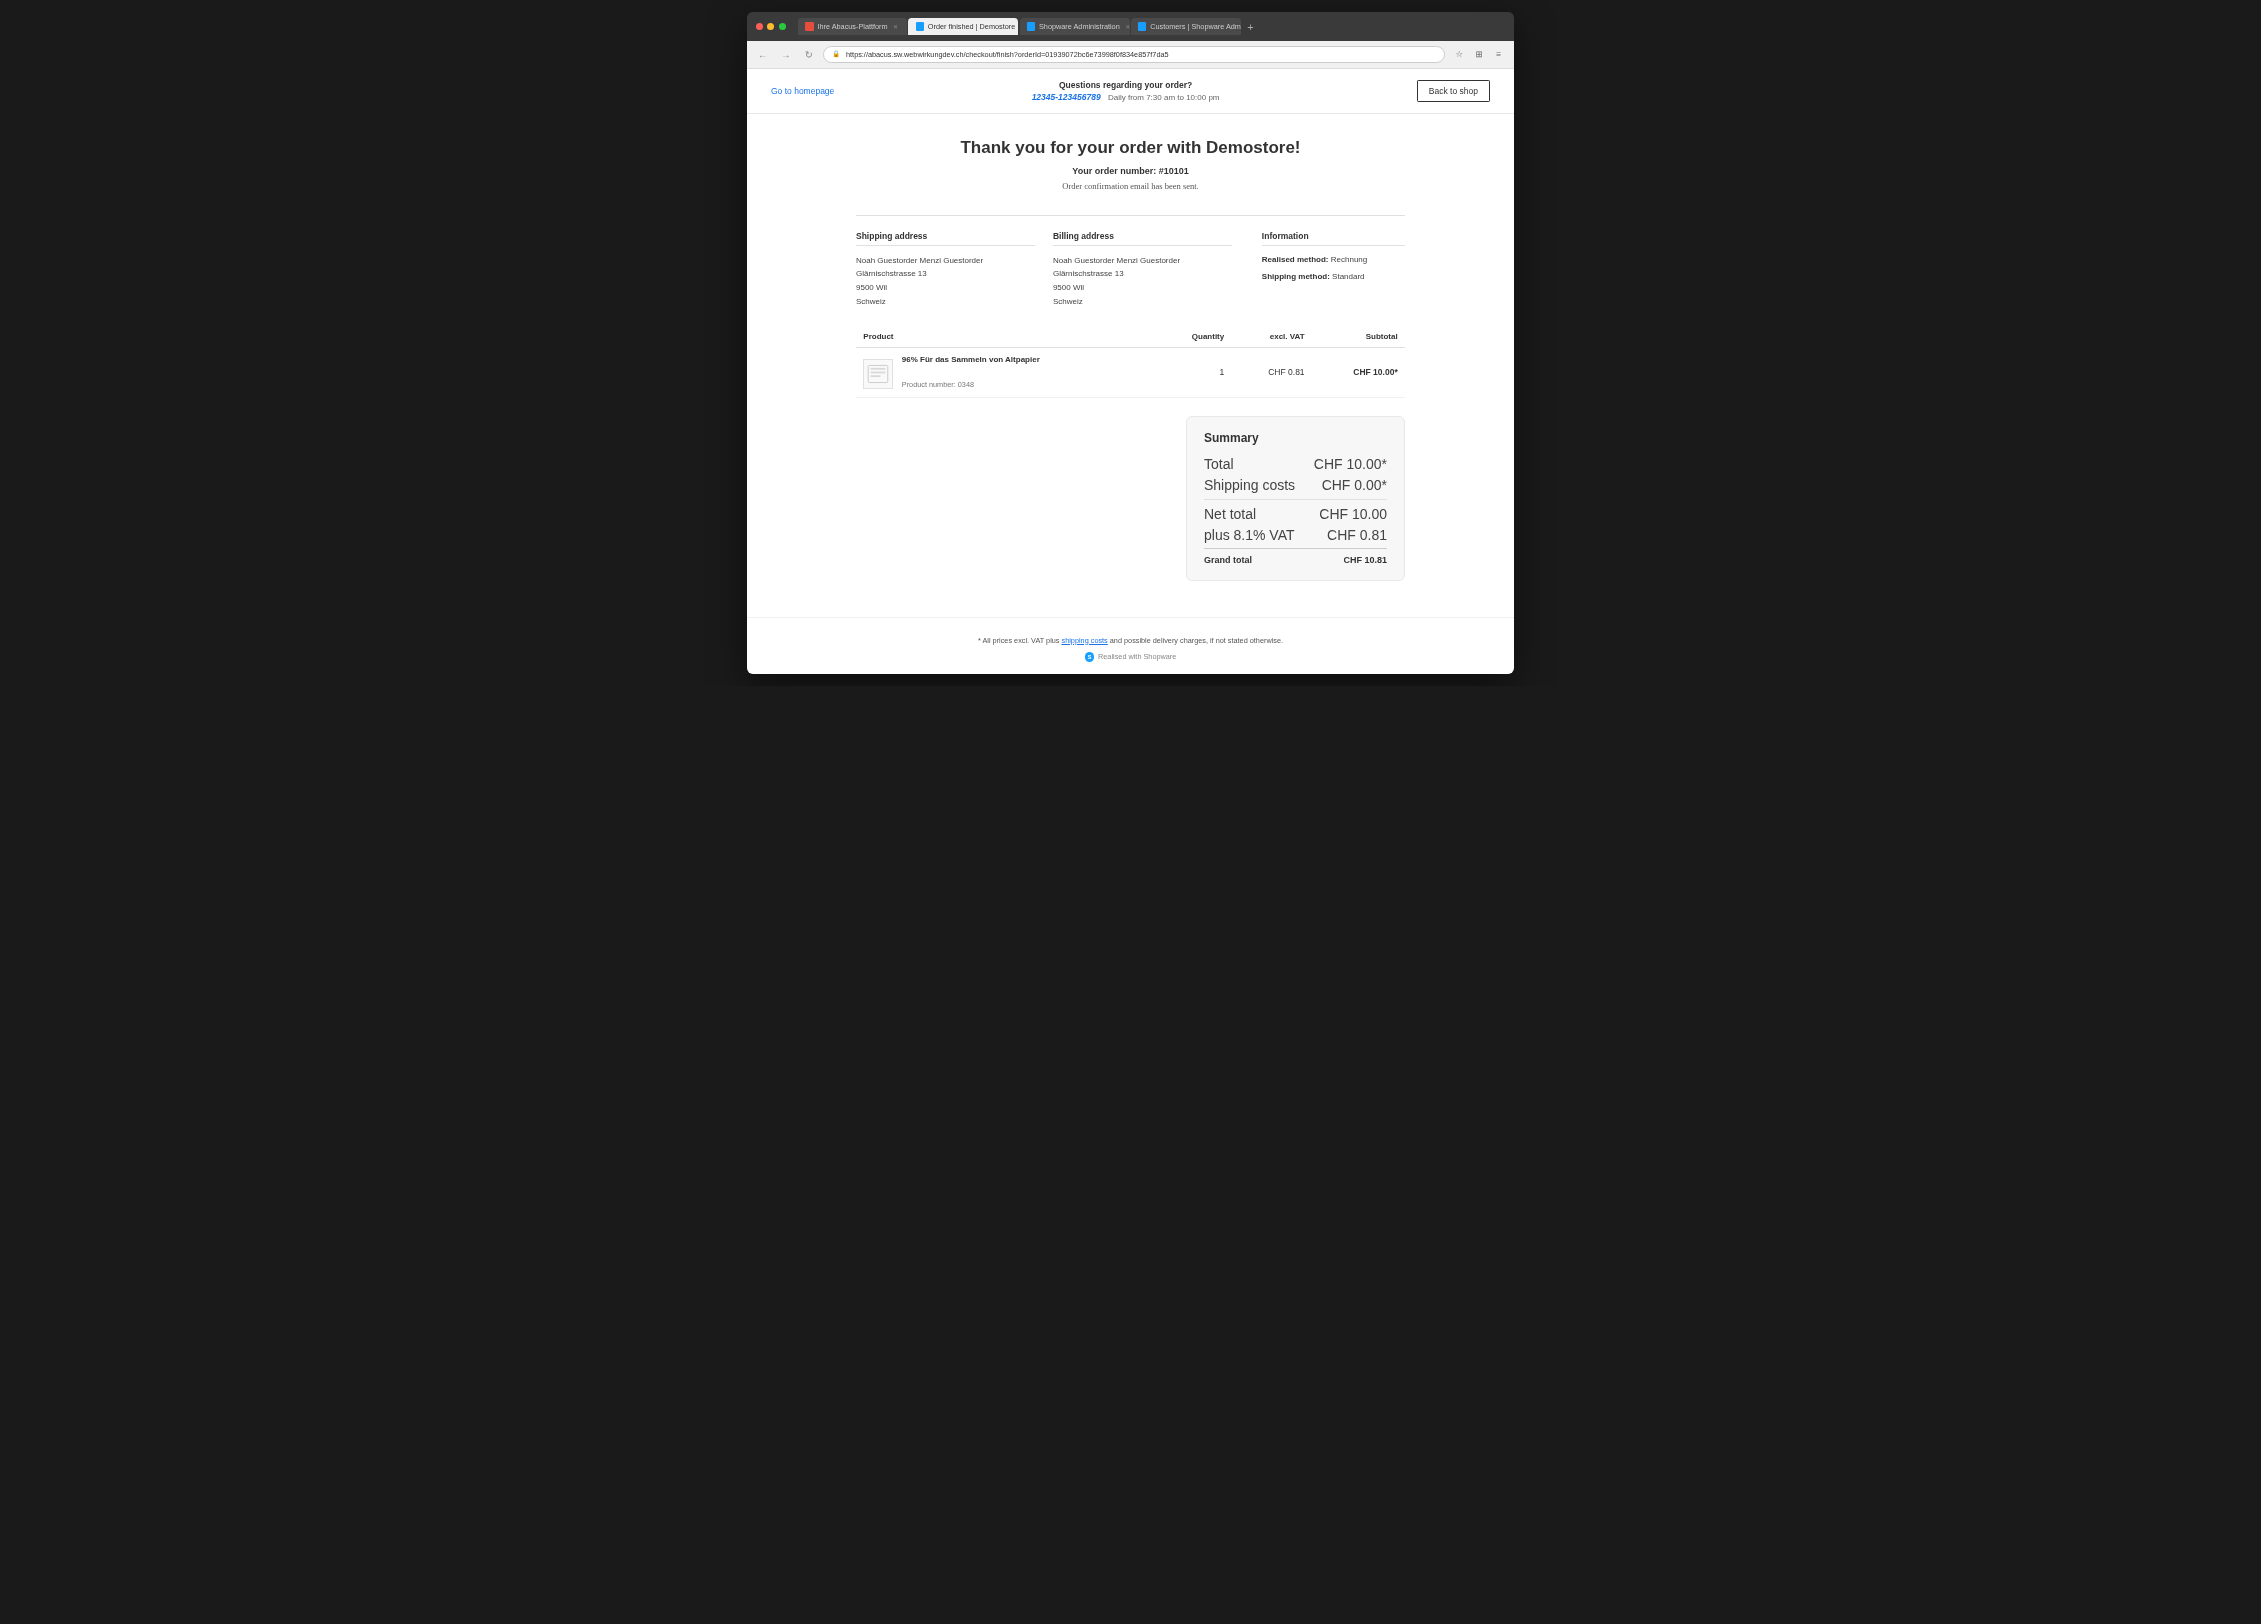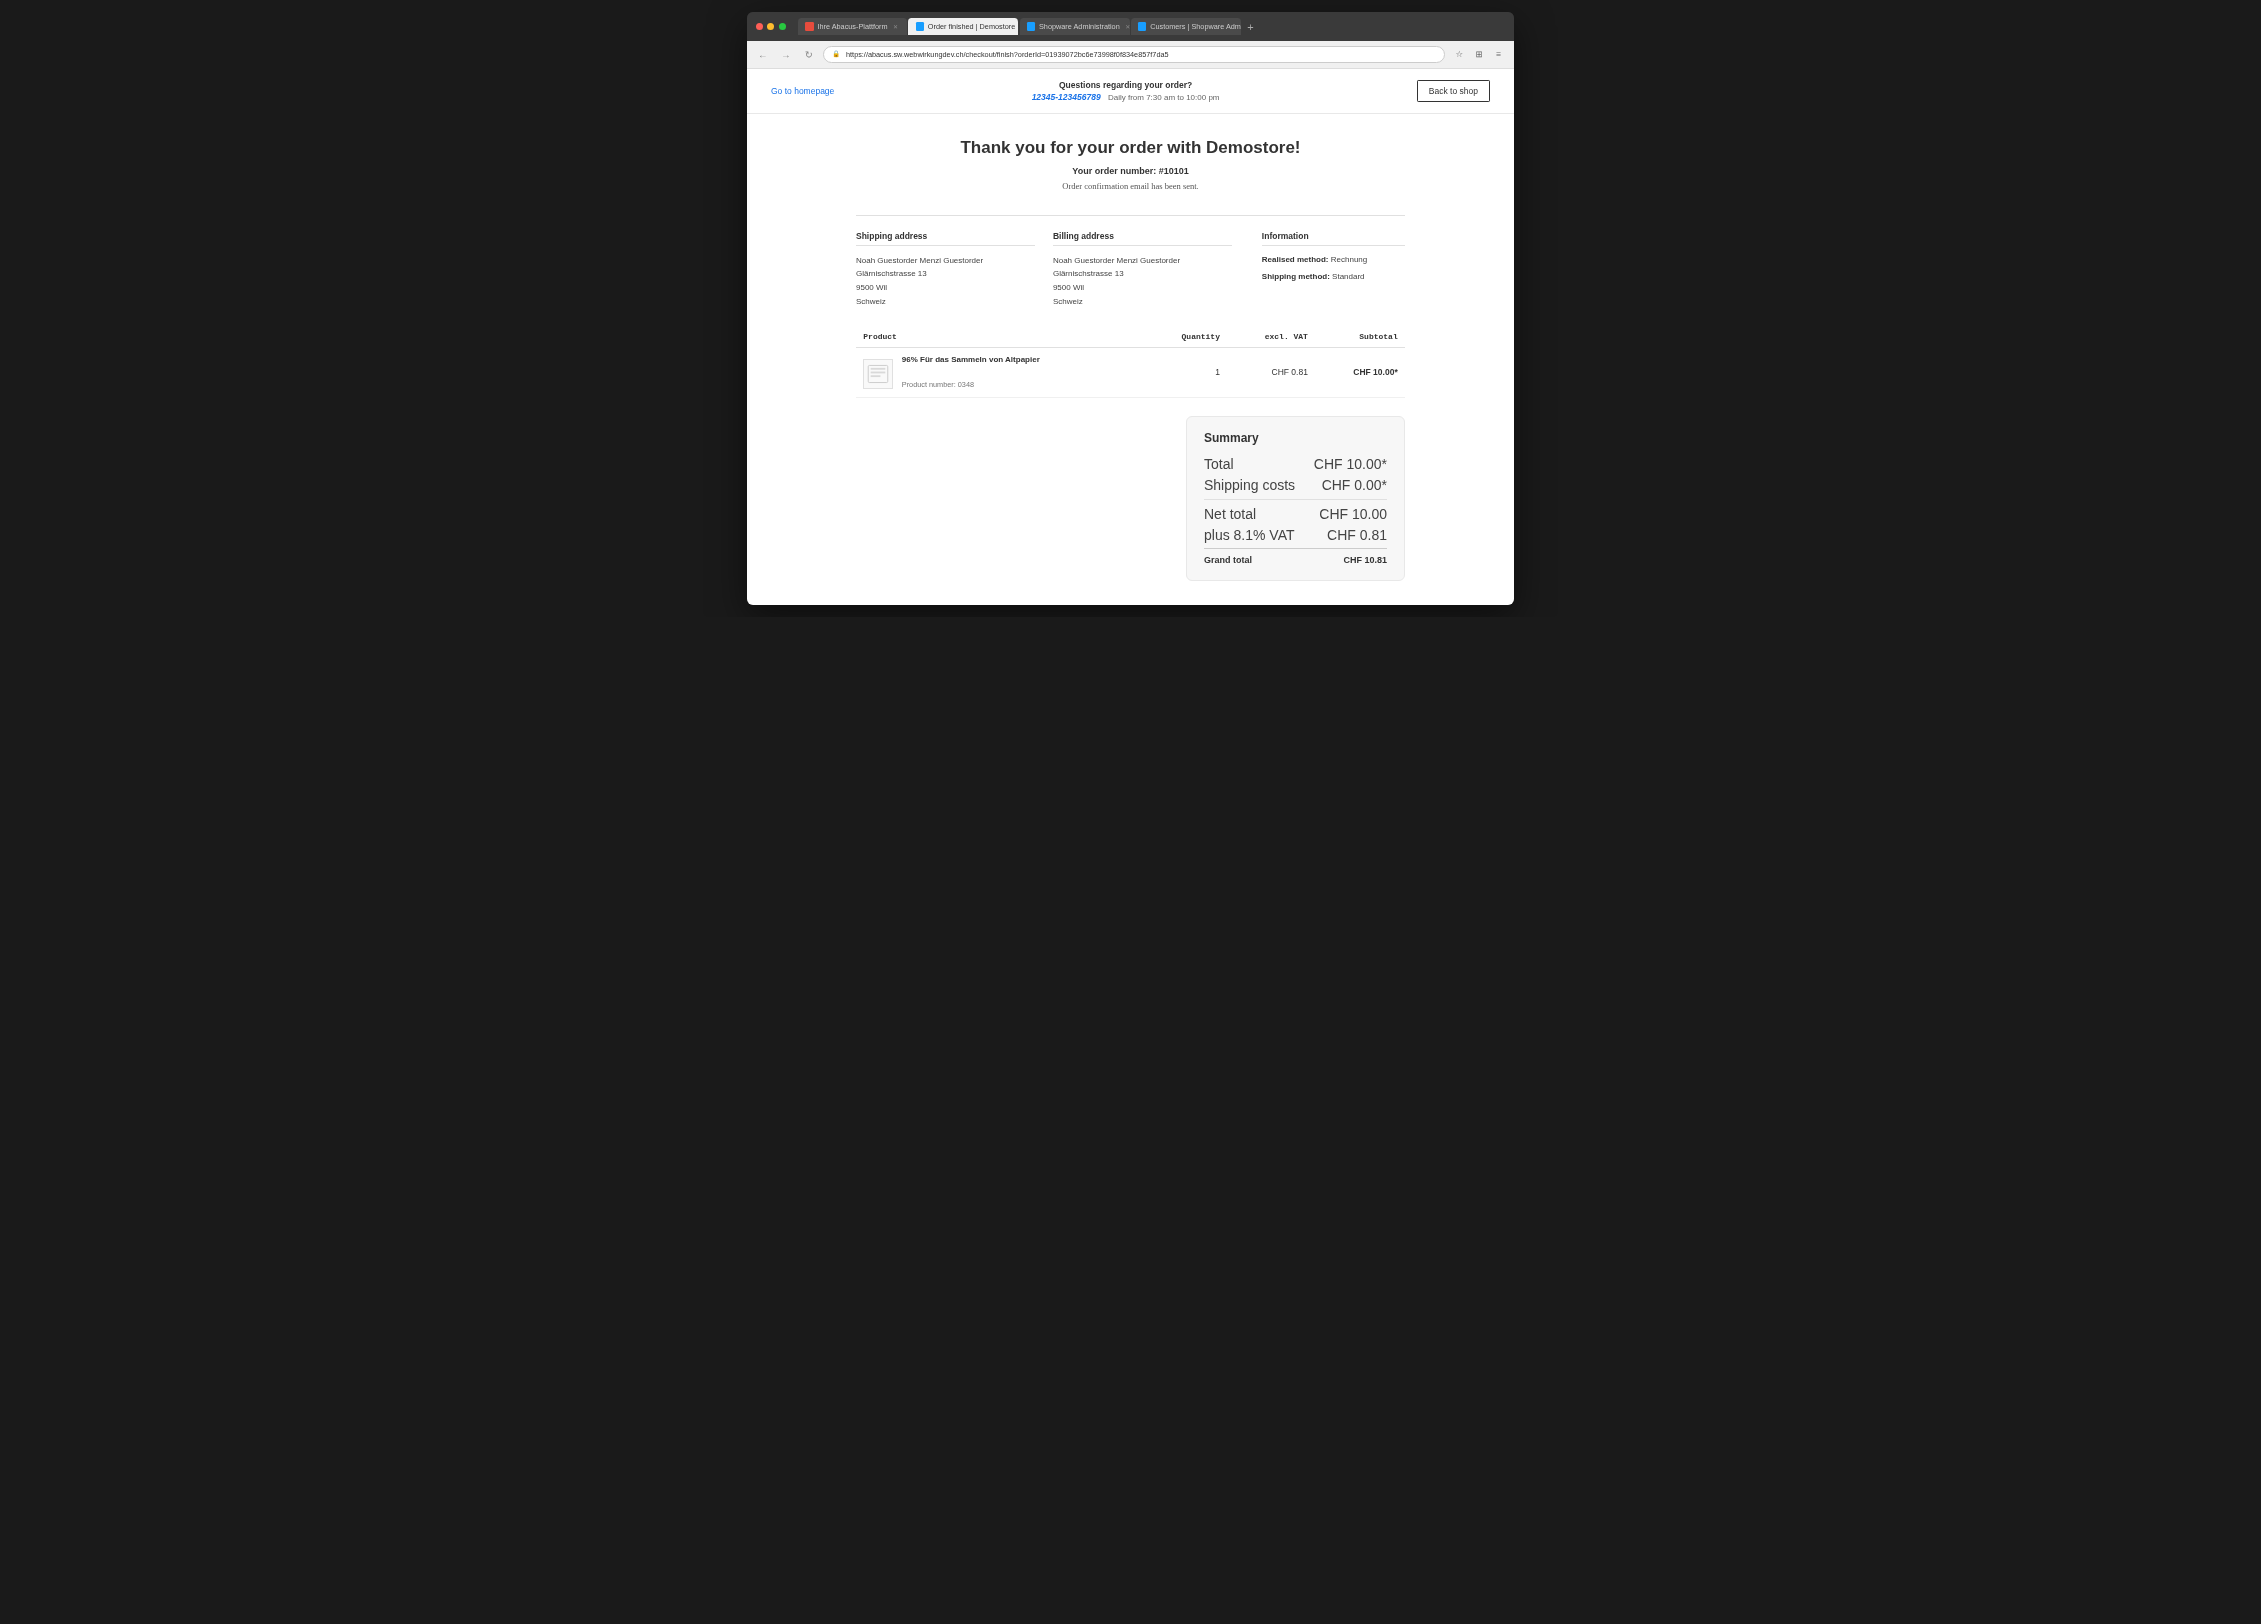--- a/index.html
+++ b/index.html
@@ -55,21 +55,21 @@
     .address-col h3 { font-size: 8.5px; font-weight: 700; color: #333; margin-bottom: 7.3px; border-bottom: 0.6px solid #e0e0e0; padding-bottom: 4.9px; }
     .address-col p { font-size: 8px; color: #444; line-height: 1.7; }
     .info-col { flex: 0.8; padding-left: 12px; }
     .info-col h3 { font-size: 8.5px; font-weight: 700; color: #333; margin-bottom: 7.3px; border-bottom: 0.6px solid #e0e0e0; padding-bottom: 4.9px; }
     .info-row { font-size: 8px; color: #444; margin-bottom: 4.9px; line-height: 1.5; }
     .info-row strong { font-weight: 700; color: #333; }
 
     
     .product-table { width: 100%; border-collapse: collapse; margin-bottom: 18px; }
     .product-table thead tr { border-bottom: 0.6px solid #e0e0e0; }
-    .product-table th { font-size: 8px; font-weight: 600; color: #333; padding: 6px 7.3px; text-align: left; font-family: Liberation Mono, monospace; }
+    .product-table th { font-size: 8px; font-weight: 600; color: #333; padding: 6px 7.3px; text-align: left; }
     .product-table th.right { text-align: right; }
     .product-table td { padding: 7.3px 7.3px; vertical-align: middle; border-bottom: 0.6px solid #f0f0f0; }
     .product-table td.right { text-align: right; }
     .product-info { display: flex; align-items: flex-end; gap: 8.5px; }
     .product-thumbnail { width: 30px; height: 30px; border: 0.6px solid #e0e0e0; background: #f9f9f9; display: flex; align-items: center; justify-content: center; flex-shrink: 0; }
     .product-thumbnail svg { width: 22px; height: 22px; opacity: 0.5; }
     .product-name { font-size: 8px; font-weight: 600; color: #333; }
     .product-number { font-size: 7.3px; color: #777; margin-top: 16px; }
 
     
@@ -252,16 +252,27 @@
           <span>CHF 0.81</span>
         </div>
         <div class="grand-total-row">
           <span>Grand total</span>
           <span>CHF 10.81</span>
         </div>
       </div>
 
     </div>
 
+    <div class="page-footer">
+      <p class="footer-note">
+        <span>* All prices excl. VAT plus</span>
+        <a href="#" style="color:#1a73e8;">shipping costs</a>
+        <span>and possible delivery charges, if not stated otherwise.</span>
+      </p>
+      <div class="shopware-credit">
+        <span class="shopware-logo">S</span>
+        <span>Realised with Shopware</span>
+      </div>
+    </div>
 
   </div>
 </div>
 
 
 </body></html>

